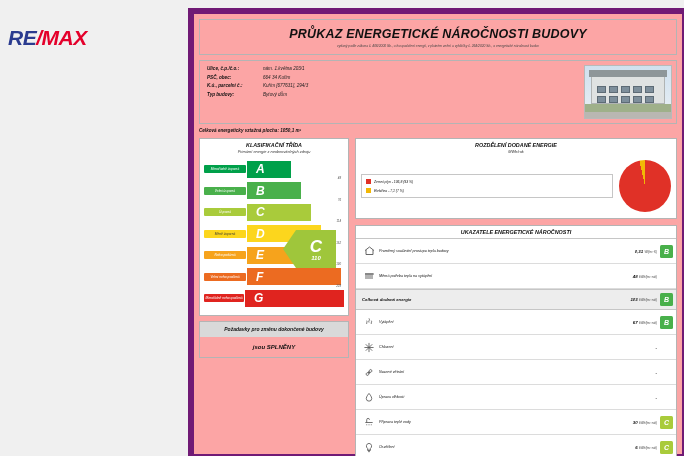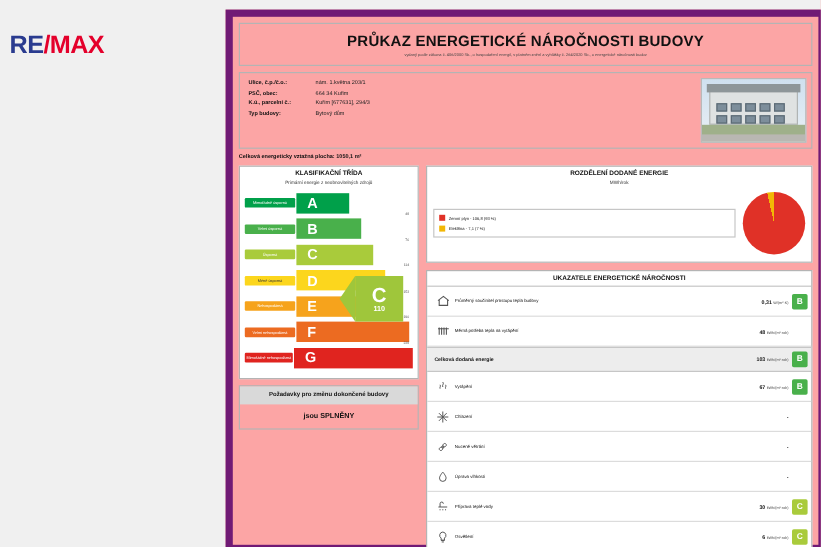--- a/index.html
+++ b/index.html
@@ -1,21 +1,21 @@
 <!DOCTYPE html>
 <html><head>
 <meta charset="utf-8">
 <style>
   html,body{margin:0;padding:0;}
   body{
     width:684px;height:456px;background:#f0f0f0;
     font-family:"Liberation Sans", sans-serif;
     overflow:hidden;
   }
-  .page{position:relative;width:548px;height:456px;}
+  .page{position:relative;width:548px;height:456px;font-style:italic;}
 
   
   .logo{position:absolute;left:8px;top:26px;font-size:21px;font-weight:bold;letter-spacing:-0.5px;}
   .logo .re{color:#2a3b8f;}
   .logo .slash{color:#e4002b;}
   .logo .max{color:#e4002b;}
 
   
   .doc{position:absolute;left:188px;top:8px;width:488px;height:440px;background:#fca5a5;border:6px solid #701a75;}
 

